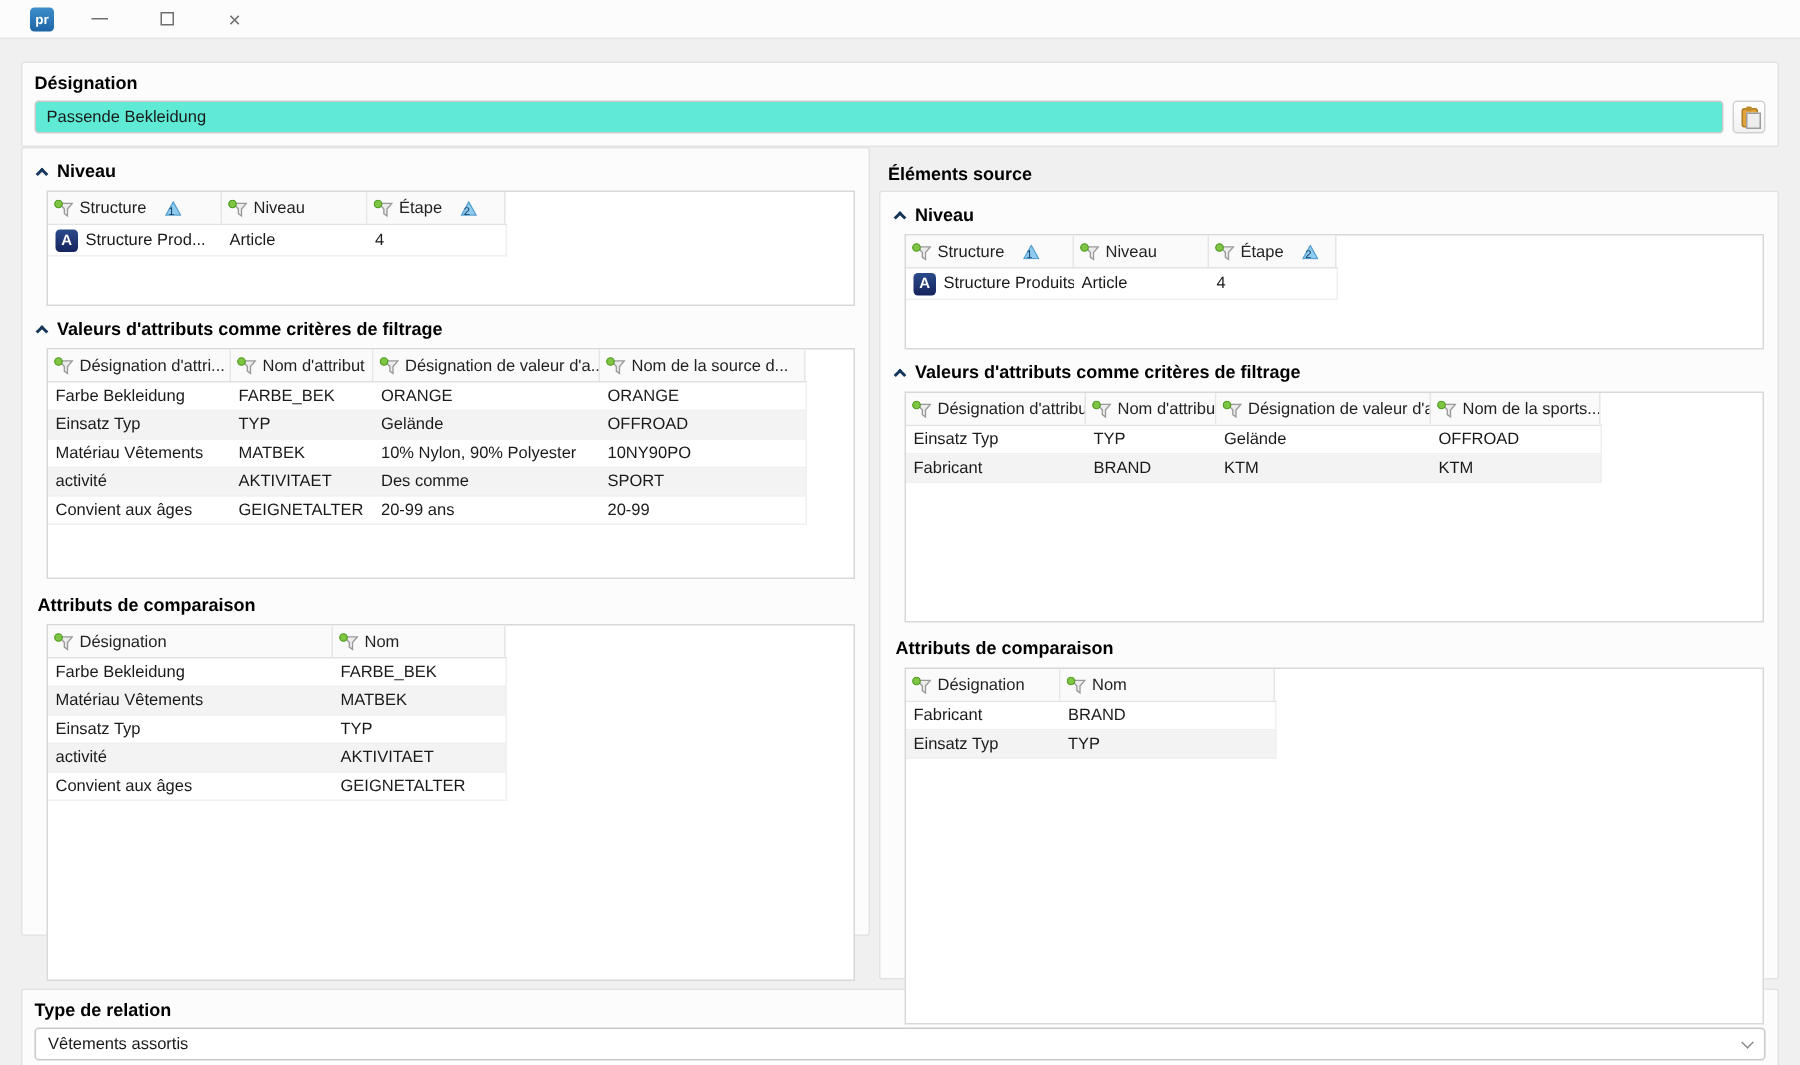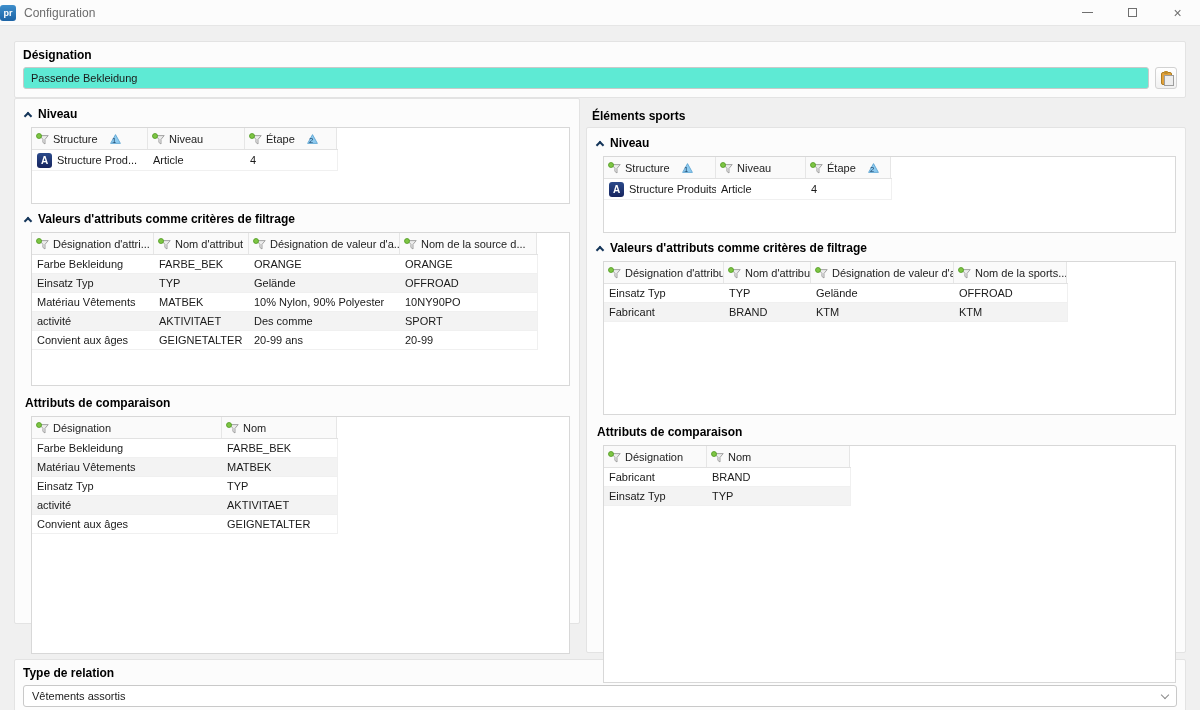--- a/index.html
+++ b/index.html
@@ -6,21 +6,21 @@
   html,body { width:1200px; height:710px; overflow:hidden; }
   body {
     background:#f0f0f0;
     font-family:"Liberation Sans", sans-serif;
     font-size:11px;
     color:#1a1a1a;
   }
   
   .titlebar {
     height:26px; background:#fcfcfc; border-bottom:1px solid #e6e6e6;
-    display:flex; align-items:center; padding-left:0;
+    display:flex; align-items:center; padding-left:20px;
   }
   .app-logo {
     width:16px; height:16px; border-radius:3px;
     background:linear-gradient(180deg,#3d8ecb,#1d64a6);
     color:#fff; font-weight:bold; font-size:9px;
     display:flex; align-items:center; justify-content:center;
     margin-right:8px;
   }
   .window-title { color:#6d6d6d; font-size:12px; flex:1; }
   .win-controls { display:flex; height:26px; }
@@ -104,21 +104,20 @@
     width:6px; height:6px; margin-bottom:3px;
     border-right:1.6px solid #8a8a8a; border-bottom:1.6px solid #8a8a8a;
     transform:rotate(45deg);
   }
 </style>
 </head>
 <body>
 
 <div class="titlebar">
   <div class="app-logo">pr</div>
-  <div class="window-title">Configuration</div>
   <div class="win-controls">
     <div class="winbtn">
         <span class="glyph-min"></span>
       </div>
     <div class="winbtn">
         <span class="glyph-max"></span>
       </div>
     <div class="winbtn">
         <span class="glyph-close">×</span>
       </div>
@@ -369,21 +368,21 @@
                 <div class="tcell" style="width: 115px;">
                   <span>GEIGNETALTER</span>
                 </div>
               </div></div>
         </div>
 
       </div>
     </div>
 
     <div class="col-right">
-      <div class="group-title col-title">Éléments sports</div>
+      <div class="group-title col-title">Éléments source</div>
       <div class="panel column-panel">
 
         <div class="section-header">
           <span class="caret-up"></span>
           <span>Niveau</span>
         </div>
         <div class="tablebox h-niveau">
           <div class="tgrid"><div class="trow thead">
                 <div class="tcell" style="width: 112px;">
                   <span class="filter-icon">

